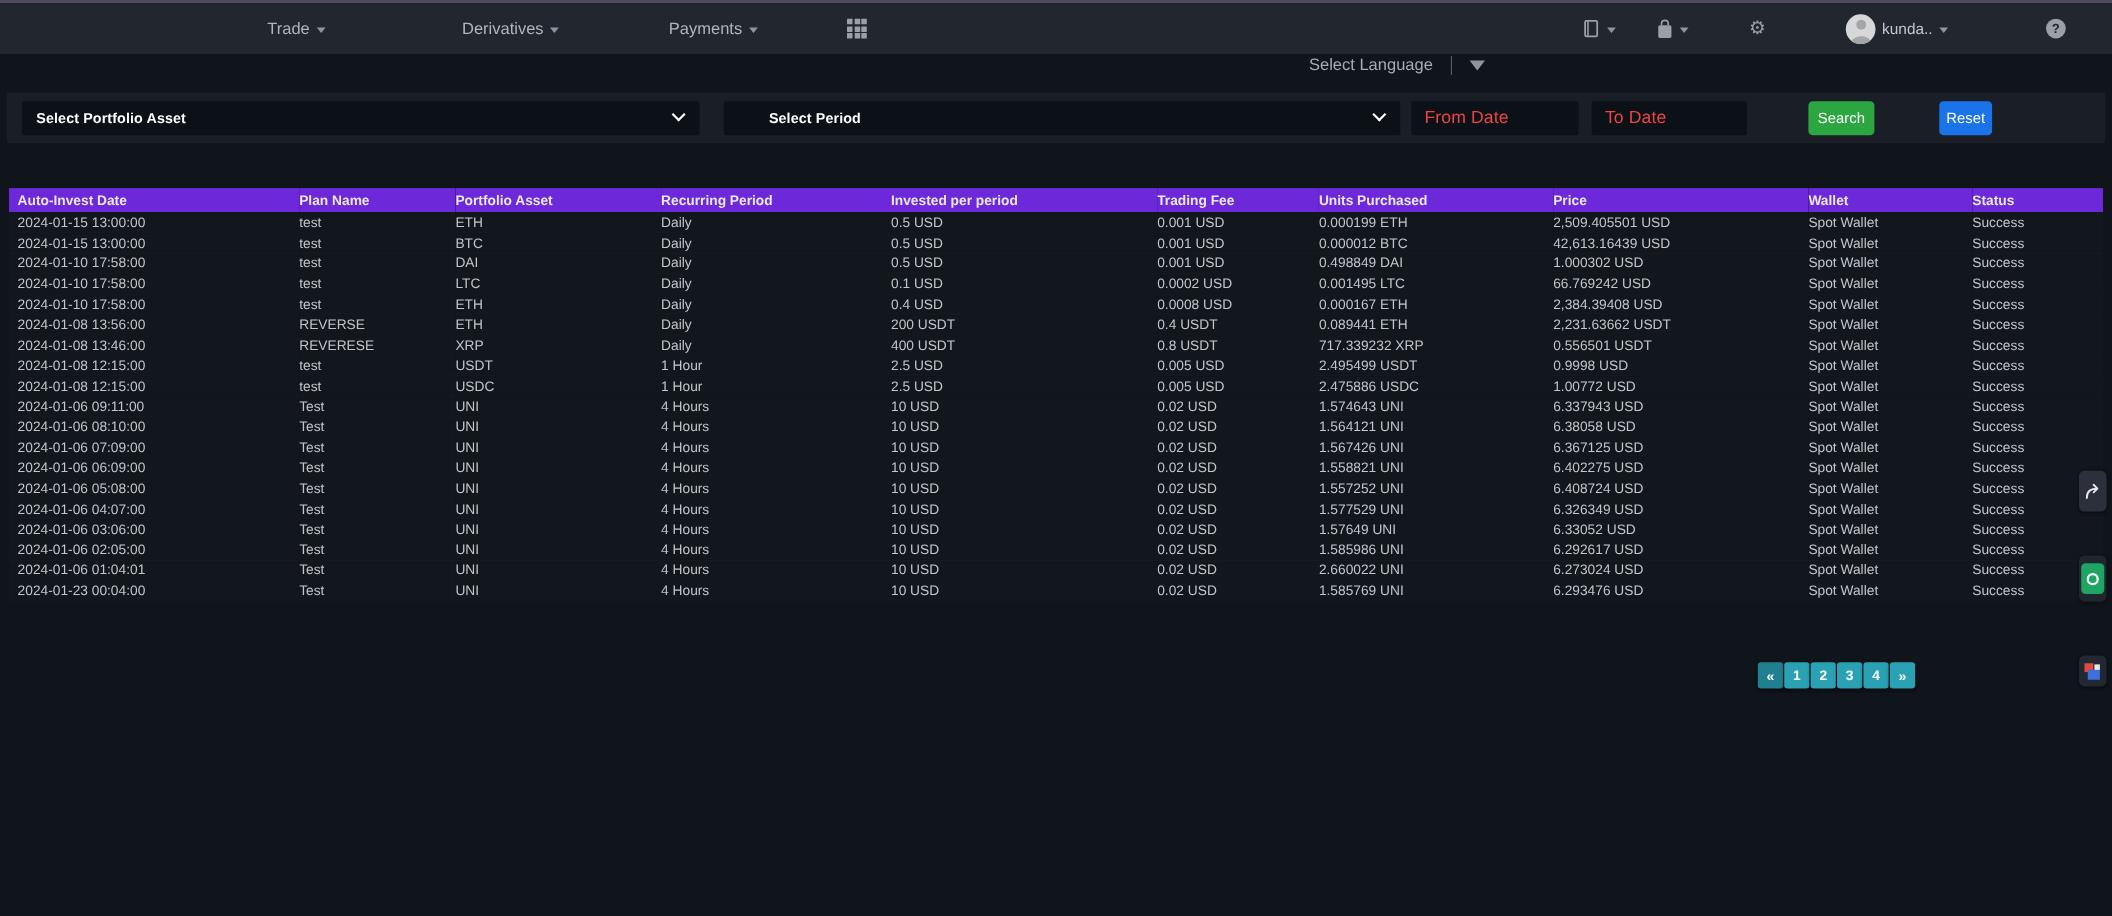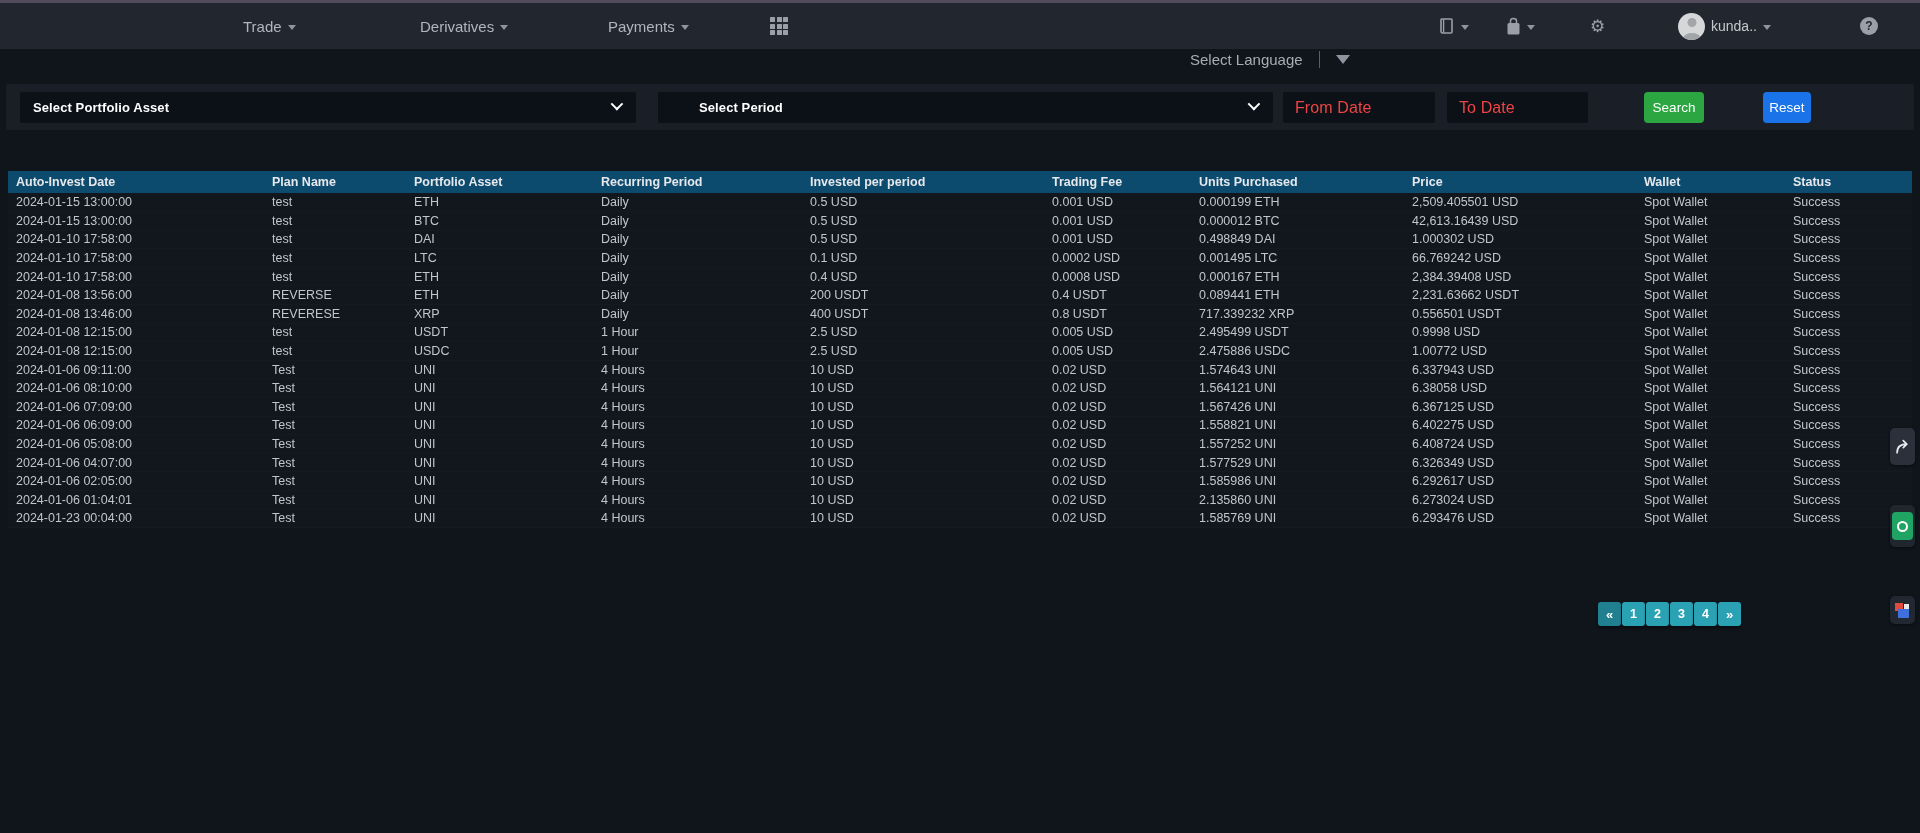--- a/index.html
+++ b/index.html
@@ -40,21 +40,21 @@
   .control .label { font-size:13px; font-weight:700; padding-left:13px; letter-spacing:0.1px; }
   .chev { position:absolute; right:16px; top:9px; width:9px; height:9px;
           border-right:2.6px solid #fff; border-bottom:2.6px solid #fff;
           transform:rotate(45deg) translateY(-2px); }
   .datebox .label { color:#ef4444; font-weight:400; font-size:16px; padding-left:12px; }
   .btn { position:absolute; top:92px; height:31px; border:none; border-radius:4px; color:#fff;
          font-size:13.5px; font-family:inherit; cursor:pointer; display:flex; align-items:center;
          justify-content:center; }
   
   table { position:absolute; top:171px; left:8px; width:1904px; border-collapse:collapse; table-layout:fixed; }
-  thead th { background:#0c4a6e; color:#e6e8eb; font-size:12.5px; font-weight:700; text-align:left;
+  thead th { background:#6d28d9; color:#e6e8eb; font-size:12.5px; font-weight:700; text-align:left;
              height:22px; padding:0; white-space:nowrap; overflow:hidden; }
   tbody td { height:18.6px; color:#c2c6cb; font-size:12.5px; font-weight:400; padding:0;
              background:#12161d; border-bottom:1px solid rgba(255,255,255,0.025);
              white-space:nowrap; overflow:hidden; }
   th:first-child, td:first-child { padding-left:8px; }
   
   .pagination { position:absolute; top:602px; left:1598px; display:flex; gap:1px; }
   .pages { display:flex; gap:1px; }
   .page { width:23px; height:24px; background:#2aa2b4; color:#fff; font-size:12.5px; font-weight:700;
           border:none; border-radius:3px; display:flex; align-items:center; justify-content:center;
@@ -368,39 +368,51 @@
         <td>UNI</td>
         <td>4 Hours</td>
         <td>10 USD</td>
         <td>0.02 USD</td>
         <td>1.577529 UNI</td>
         <td>6.326349 USD</td>
         <td>Spot Wallet</td>
         <td>Success</td>
       </tr>
       <tr>
+        <td>2024-01-06 03:06:00</td>
+        <td>Test</td>
+        <td>UNI</td>
+        <td>4 Hours</td>
+        <td>10 USD</td>
+        <td>0.02 USD</td>
+        <td>1.57649 UNI</td>
+        <td>6.33052 USD</td>
+        <td>Spot Wallet</td>
+        <td>Success</td>
+      </tr>
+      <tr>
         <td>2024-01-06 02:05:00</td>
         <td>Test</td>
         <td>UNI</td>
         <td>4 Hours</td>
         <td>10 USD</td>
         <td>0.02 USD</td>
         <td>1.585986 UNI</td>
         <td>6.292617 USD</td>
         <td>Spot Wallet</td>
         <td>Success</td>
       </tr>
       <tr>
         <td>2024-01-06 01:04:01</td>
         <td>Test</td>
         <td>UNI</td>
         <td>4 Hours</td>
         <td>10 USD</td>
         <td>0.02 USD</td>
-        <td>2.135860 UNI</td>
+        <td>2.660022 UNI</td>
         <td>6.273024 USD</td>
         <td>Spot Wallet</td>
         <td>Success</td>
       </tr>
       <tr>
         <td>2024-01-23 00:04:00</td>
         <td>Test</td>
         <td>UNI</td>
         <td>4 Hours</td>
         <td>10 USD</td>

